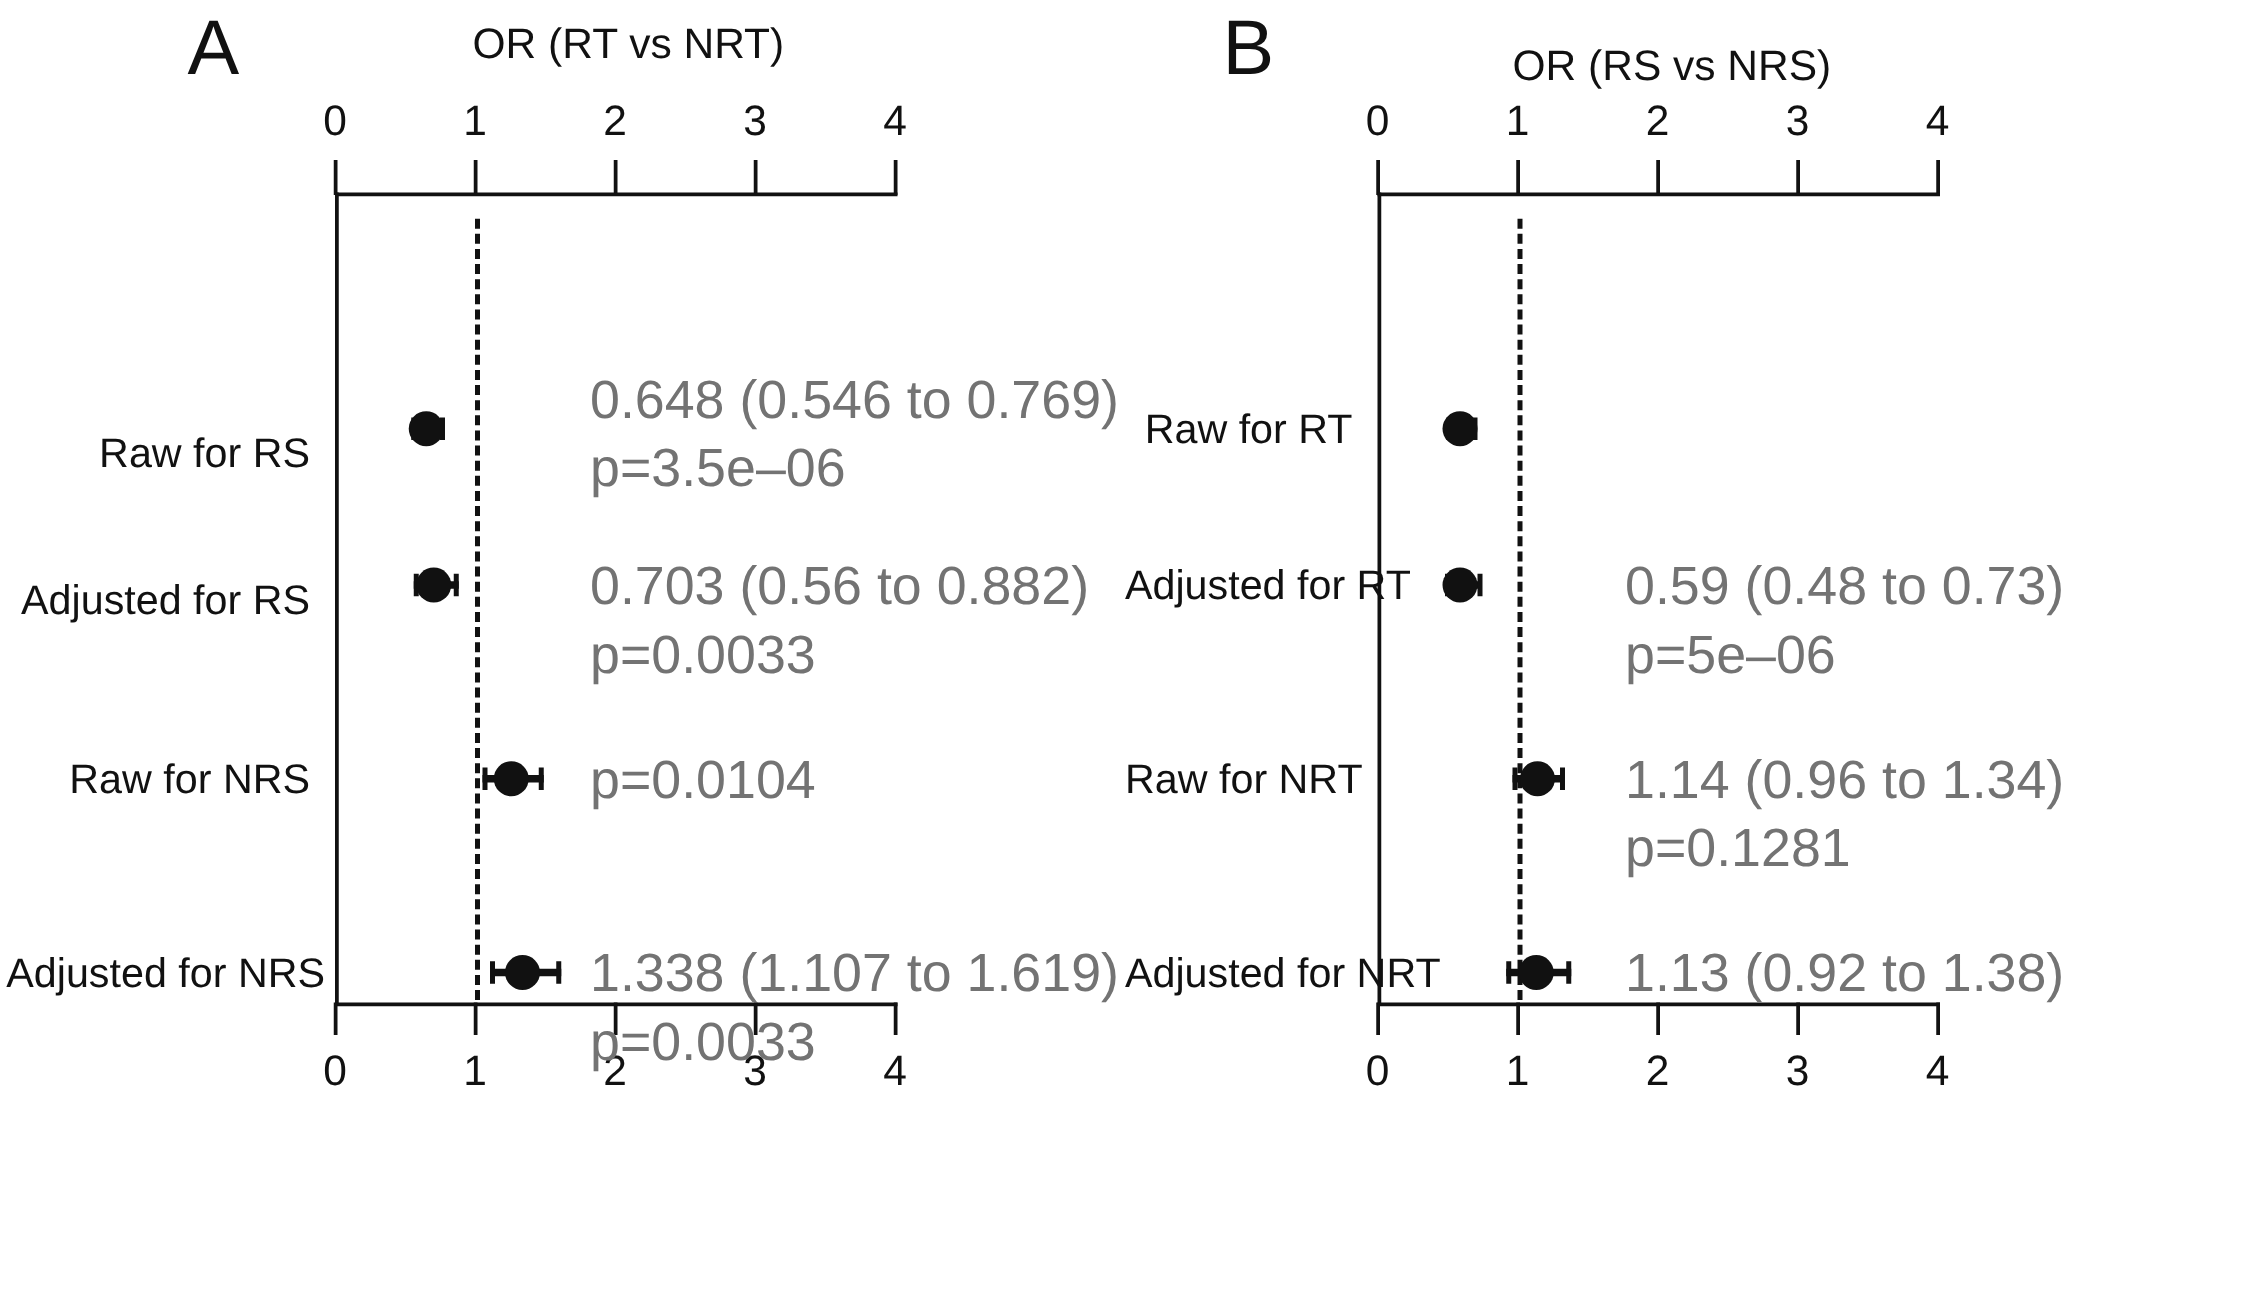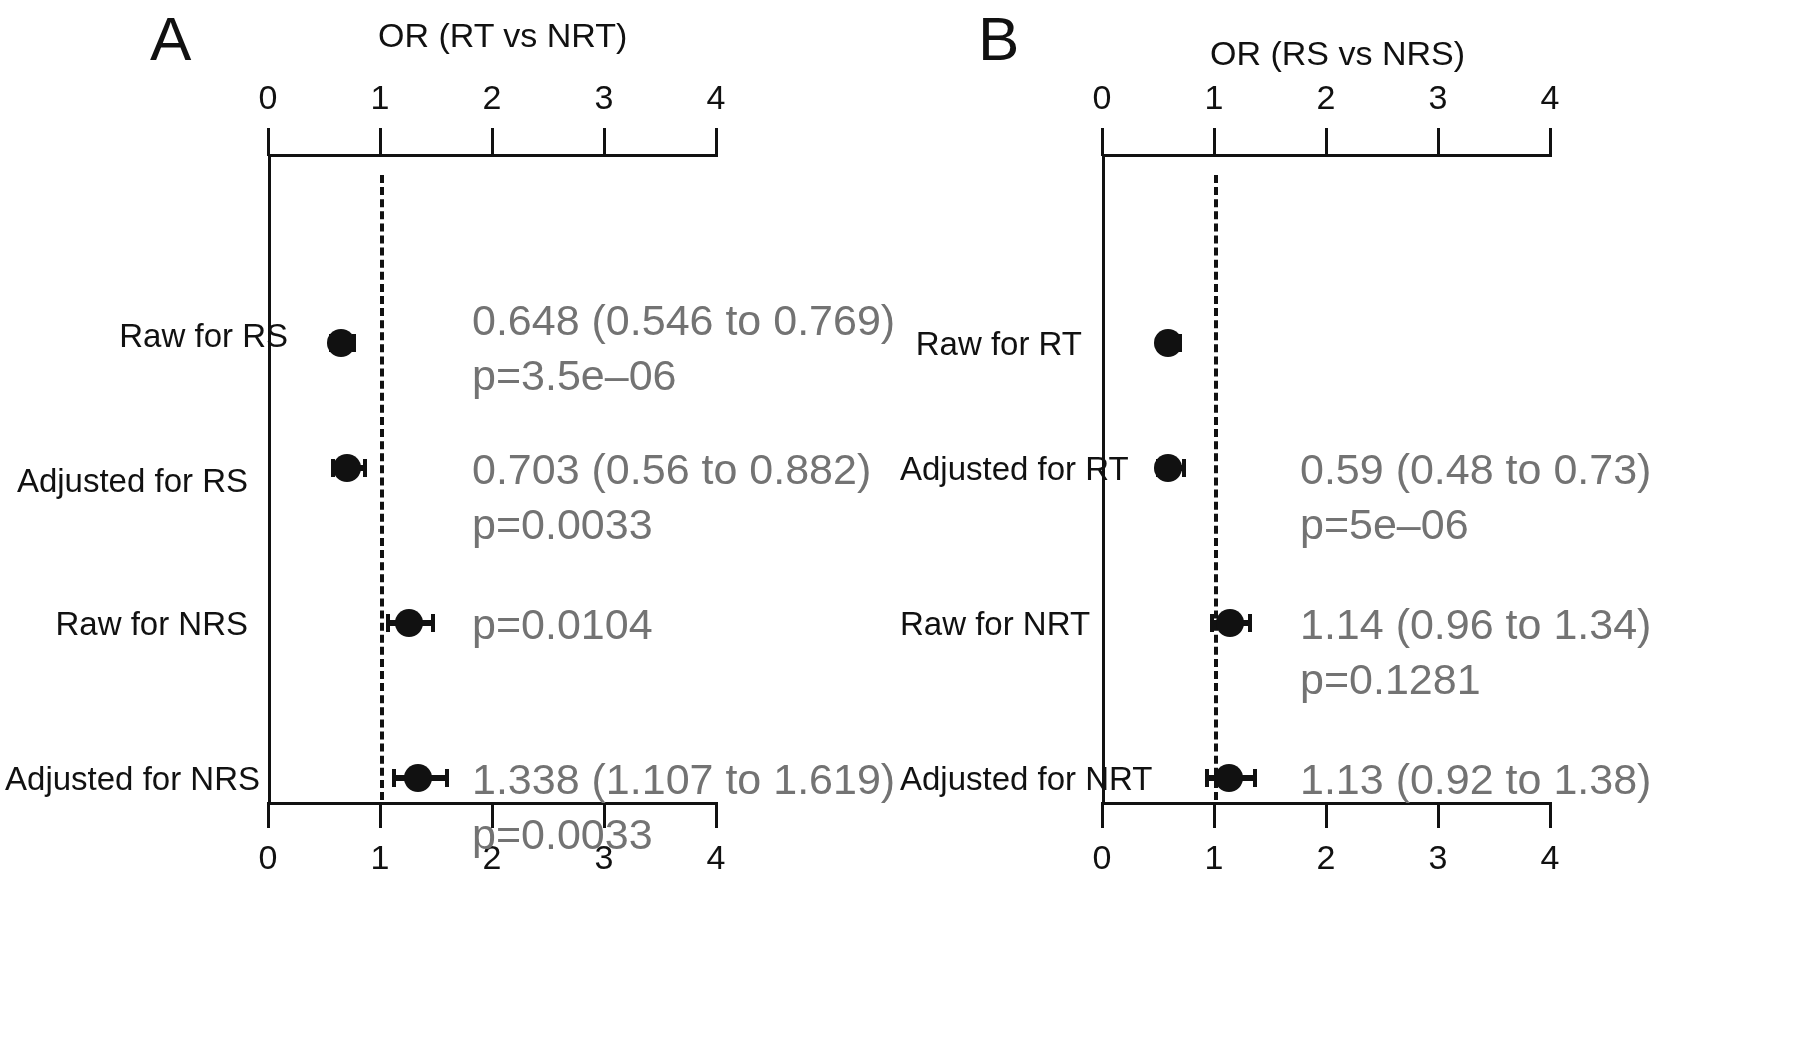--- a/index.html
+++ b/index.html
@@ -154,21 +154,21 @@
     <div class="tick-mark" style="left:492px; top:802px; height:26px;"></div>
     <div class="tick-mark" style="left:604px; top:802px; height:26px;"></div>
     <div class="tick-mark" style="left:716px; top:802px; height:26px;"></div>
 
     <div class="tick-label" style="left:268px; top:840px;">0</div>
     <div class="tick-label" style="left:380px; top:840px;">1</div>
     <div class="tick-label" style="left:492px; top:840px;">2</div>
     <div class="tick-label" style="left:604px; top:840px;">3</div>
     <div class="tick-label" style="left:716px; top:840px;">4</div>
 
-    <div class="row-label" style="left:0px; width:248px; top:335px;padding-left:40px;">Raw for RS</div>
+    <div class="row-label" style="left:0px; width:248px; top:362px;">Raw for RS</div>
     <div class="ci-bar" style="left:329.2px; width:25.0px; top:343px;"></div>
     <div class="ci-cap" style="left:329.2px; top:343px;"></div>
     <div class="ci-cap" style="left:352.1px; top:343px;"></div>
     <div class="point-est" style="left:340.6px; top:343px;"></div>
     <div class="stat-block" style="left:472px; top:293px;">
       <span class="stat-ci">0.648 (0.546 to 0.769)</span>
       <span class="stat-p">p=3.5e–06</span>
     </div>
 
     <div class="row-label" style="left:0px; width:248px; top:480px;">Adjusted for RS</div>

